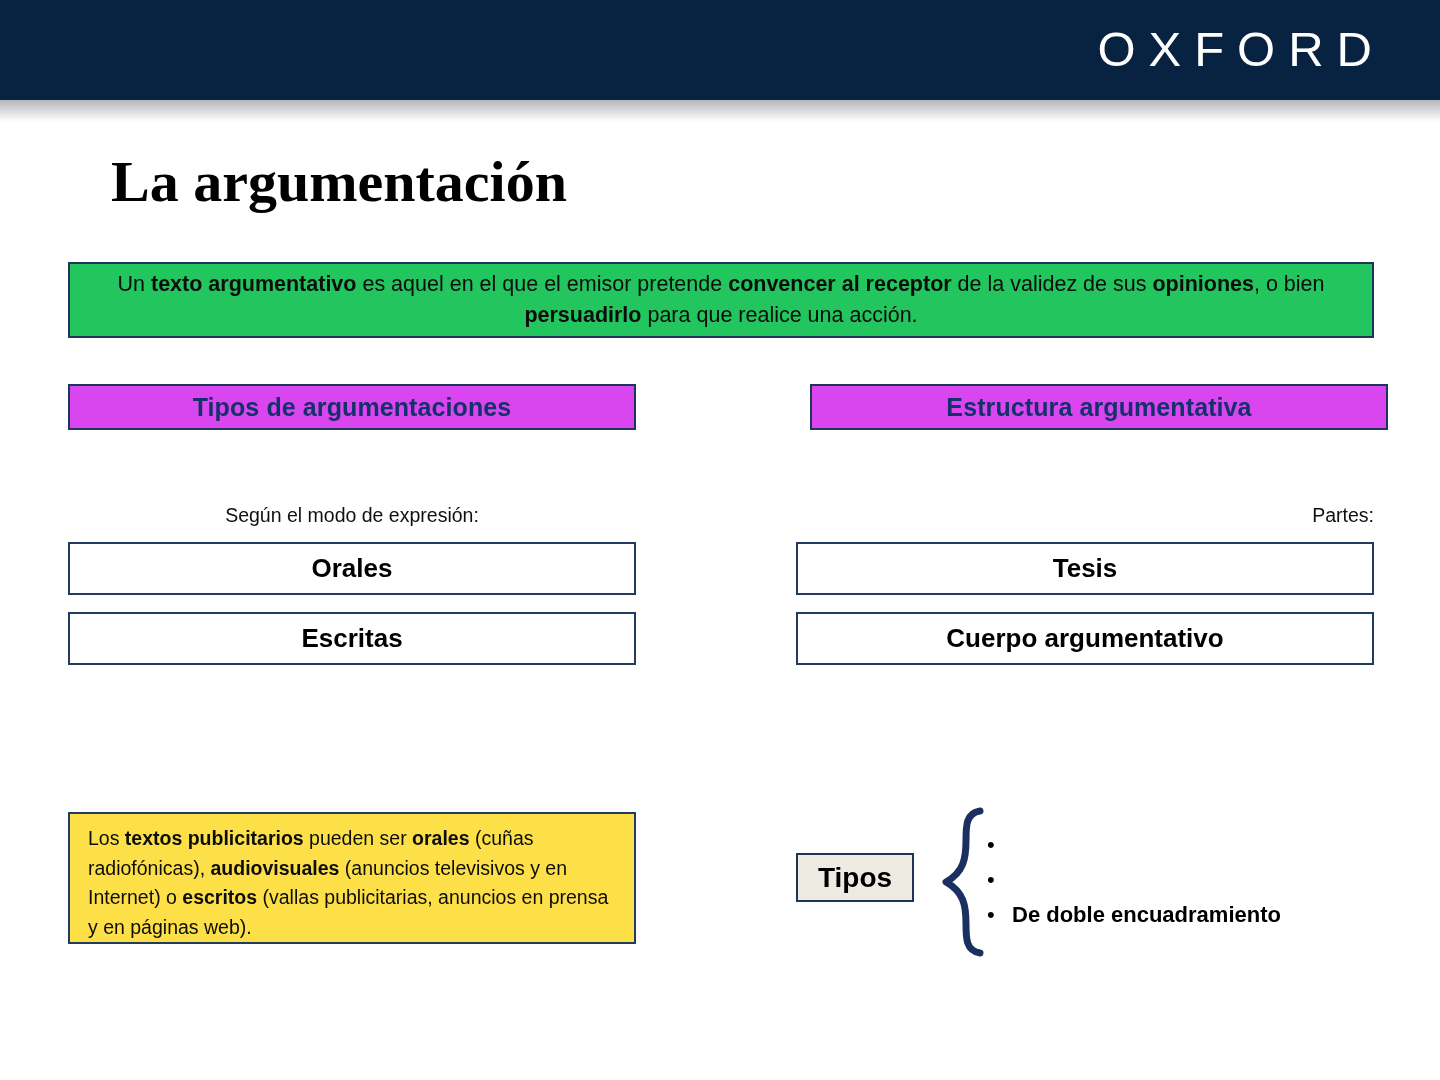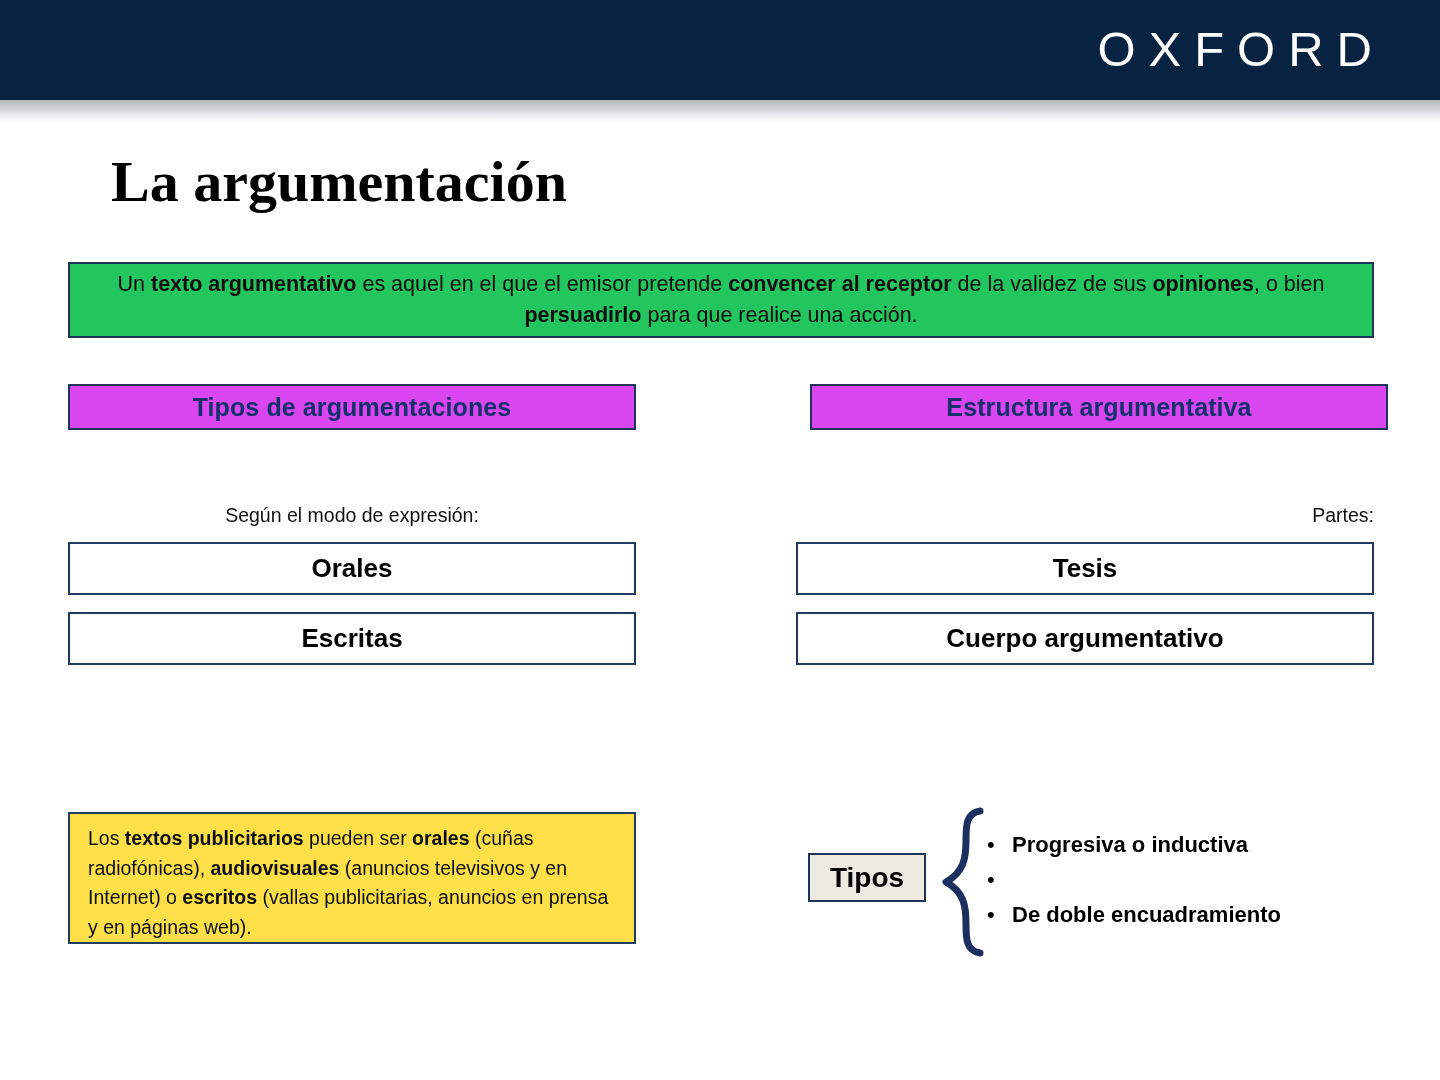--- a/index.html
+++ b/index.html
@@ -160,21 +160,20 @@
     left: 796px;
     top: 853px;
     width: 118px;
     height: 49px;
     background: #EDEAE1;
     border: 2px solid #1F3558;
     box-sizing: border-box;
     display: flex;
     align-items: center;
     justify-content: center;
-    margin-left: 12px;
   }
   .tipos-box span {
     font-size: 28px;
     font-weight: bold;
     color: #000000;
   }
   .brace {
     position: absolute;
     left: 936px;
     top: 806px;
@@ -253,21 +252,20 @@
   <span>Tipos</span>
 </div>
 
 <svg class="brace" viewBox="0 0 56 152">
   <path d="M44 5 C30 7, 30 20, 30 34 C30 52, 28 66, 10 76 C28 86, 30 100, 30 118 C30 132, 30 145, 44 147" fill="none" stroke="#1B3061" stroke-width="7" stroke-linecap="round" stroke-linejoin="round"></path>
 </svg>
 
 <div class="bullet-list">
   <div class="bullet-row">
     <div class="bullet-dot">•</div>
-    <div class="bullet-label">Progresiva o inductiva</div>
   </div>
   <div class="bullet-row">
     <div class="bullet-dot">•</div>
   </div>
   <div class="bullet-row">
     <div class="bullet-dot">•</div>
     <div class="bullet-label">De doble encuadramiento</div>
   </div>
 </div>
 

